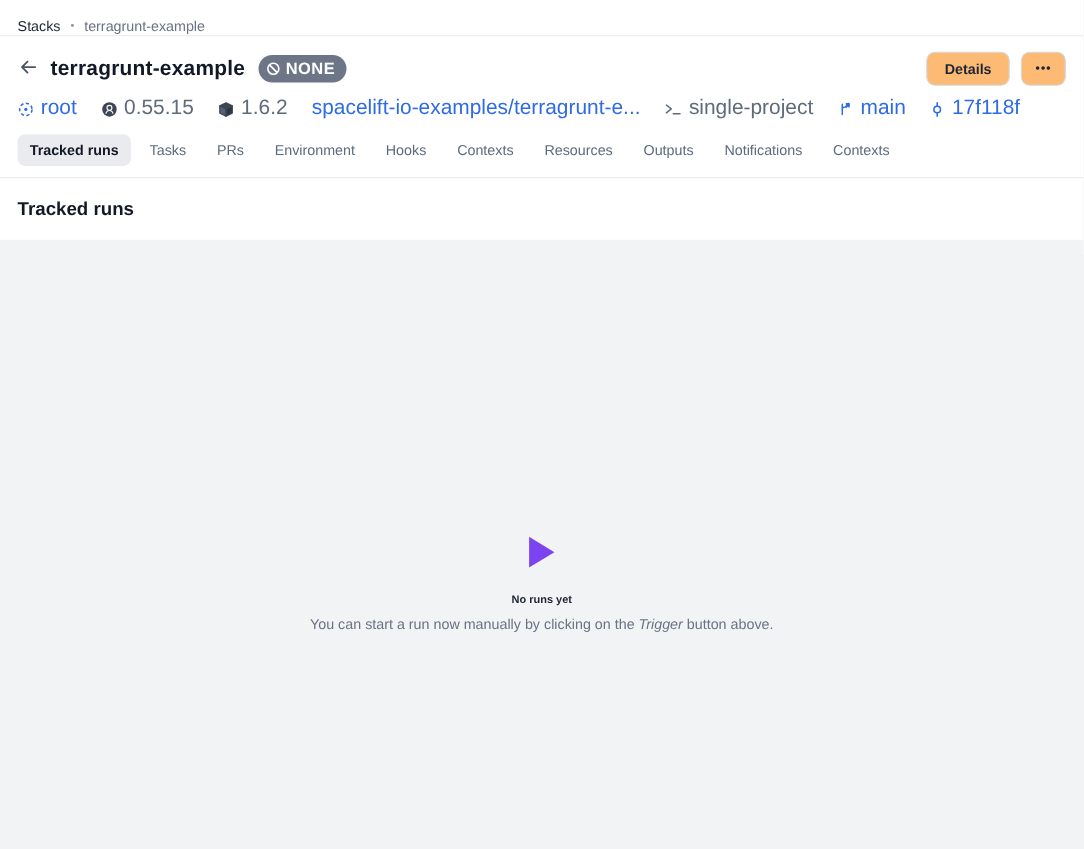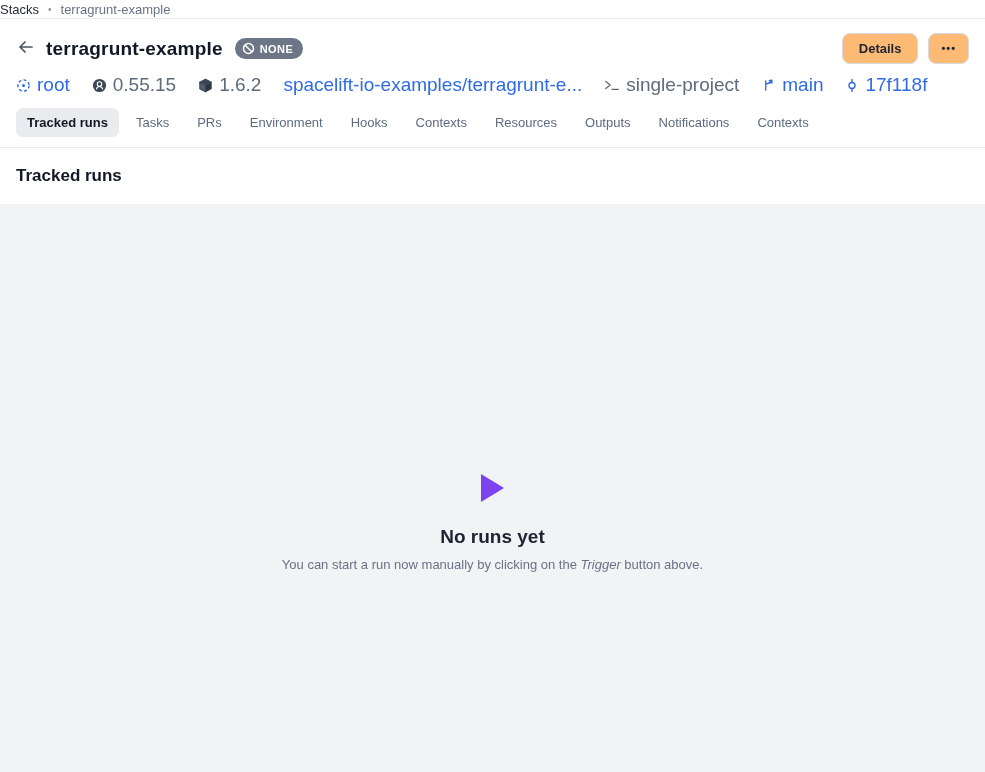--- a/index.html
+++ b/index.html
@@ -11,42 +11,43 @@
     display: flex;
     flex-direction: column;
     overflow: hidden;
   }
   
   .breadcrumb-bar {
     height: 19px;
     display: flex;
     align-items: center;
     gap: 9px;
-    padding: 0 0;
+    padding: 0 16px;
     border-bottom: 1px solid #e8eaed;
     font-size: 13px;
     flex: 0 0 auto;
+    margin-top: 14px;
   }
   .crumb-root { color: #1d2433; font-weight: 500; cursor: pointer; }
   .crumb-sep { color: #8a93a2; font-size: 10px; }
   .crumb-current { color: #697386; }
   
   .stack-header { padding: 14px 16px 0 16px; flex: 0 0 auto; }
   .title-row { display: flex; align-items: center; }
   .back-btn {
     background: none; border: none; cursor: pointer;
     color: #4b5563; display: flex; align-items: center; padding: 0;
     margin-right: 10px;
   }
   .stack-title { font-size: 19px; font-weight: 700; color: #121826; letter-spacing: .2px; }
   .badge {
     margin-left: 12px;
     background: #6c7687;
     color: #ffffff;
-    font-size: 11px;
+    font-size: 15px;
     font-weight: 700;
     letter-spacing: .4px;
     border-radius: 999px;
     padding: 4px 10px 4px 7px;
     display: inline-flex;
     align-items: center;
     gap: 5px;
   }
   .title-actions { margin-left: auto; display: flex; gap: 10px; }
   .btn {
@@ -125,21 +126,21 @@
     flex: 1 1 auto;
     background: #f2f3f5;
     display: flex;
     justify-content: center;
   }
   .empty-state {
     margin-top: 268px;
     text-align: center;
   }
   .play-icon-wrap { display: flex; justify-content: center; }
-  .empty-title { margin-top: 22px; font-size: 19px; font-weight: 700; color: #1d2433; }
+  .empty-title { margin-top: 22px; font-size: 10px; font-weight: 700; color: #1d2433; }
   .empty-msg { margin-top: 9px; font-size: 13px; color: #697386; }
   .empty-msg em { font-style: italic; }
 </style>
 </head>
 <body>
 
 <div class="breadcrumb-bar">
   <span class="crumb-root">Stacks</span>
   <span class="crumb-sep">•</span>
   <span class="crumb-current">terragrunt-example</span>

